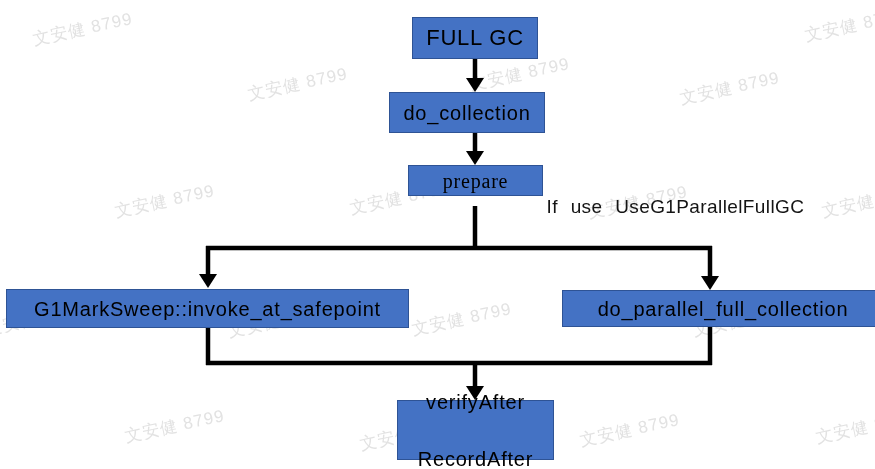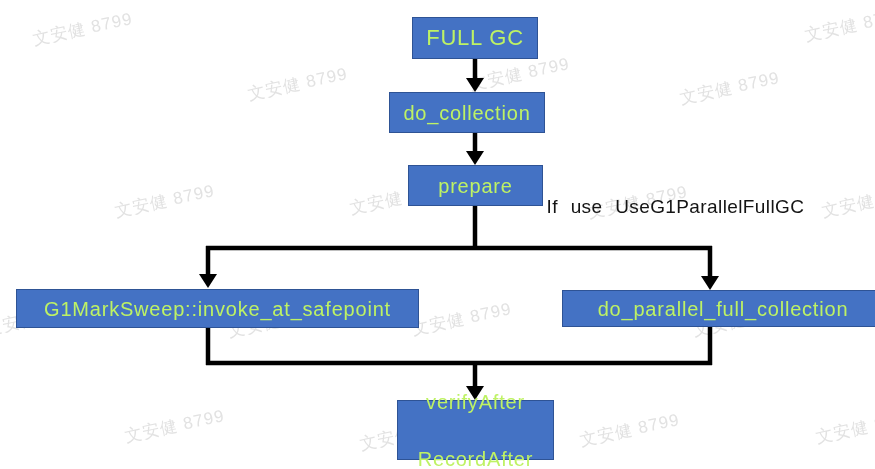--- a/index.html
+++ b/index.html
@@ -22,21 +22,21 @@
     transform: rotate(-12deg);
     transform-origin: left center;
     user-select: none;
   }
   .connector-layer { position: absolute; left: 0; top: 0; z-index: 2; }
   .node {
     position: absolute;
     z-index: 3;
     background: #4472c4;
     border: 1px solid #2e5395;
-    color: #bef264;
+    color: #000000;
     display: flex;
     flex-direction: column;
     align-items: center;
     justify-content: center;
     font-size: 20px;
     letter-spacing: 0.8px;
     white-space: nowrap;
     text-align: center;
     line-height: 1.3;
   }
@@ -104,23 +104,23 @@
 
       <line x1="475" y1="361" x2="475" y2="387"></line>
       <polygon points="466,386 484,386 475,400" stroke="none"></polygon>
     </g>
   </svg>
 
   <div class="node big" style="left:412px; top:17px;  width:126px; height:42px;">FULL GC</div>
 
   <div class="node" style="left:389px; top:92px;  width:156px; height:41px;">do_collection</div>
 
-  <div class="node" style="left:408px; top:165px; width:135px; height:41px;">prepare</div>
+  <div class="node" style="left:408px; top:165px; width:135px; height:31px;font-family:Liberation Serif, serif;">prepare</div>
 
-  <div class="node" style="left:6px;   top:289px; width:403px; height:39px;margin-left:10px;">G1MarkSweep::invoke_at_safepoint</div>
+  <div class="node" style="left:6px;   top:289px; width:403px; height:39px;">G1MarkSweep::invoke_at_safepoint</div>
 
   <div class="node" style="left:562px; top:290px; width:322px; height:37px;">do_parallel_full_collection</div>
 
   <div class="node" style="left:397px; top:400px; width:157px; height:60px;gap:31px;">
     <span>verifyAfter</span>
     <span>RecordAfter</span>
   </div>
 
 
   <div class="branch-label" style="left:533px; top:196px; width:285px;">If use UseG1ParallelFullGC</div>

